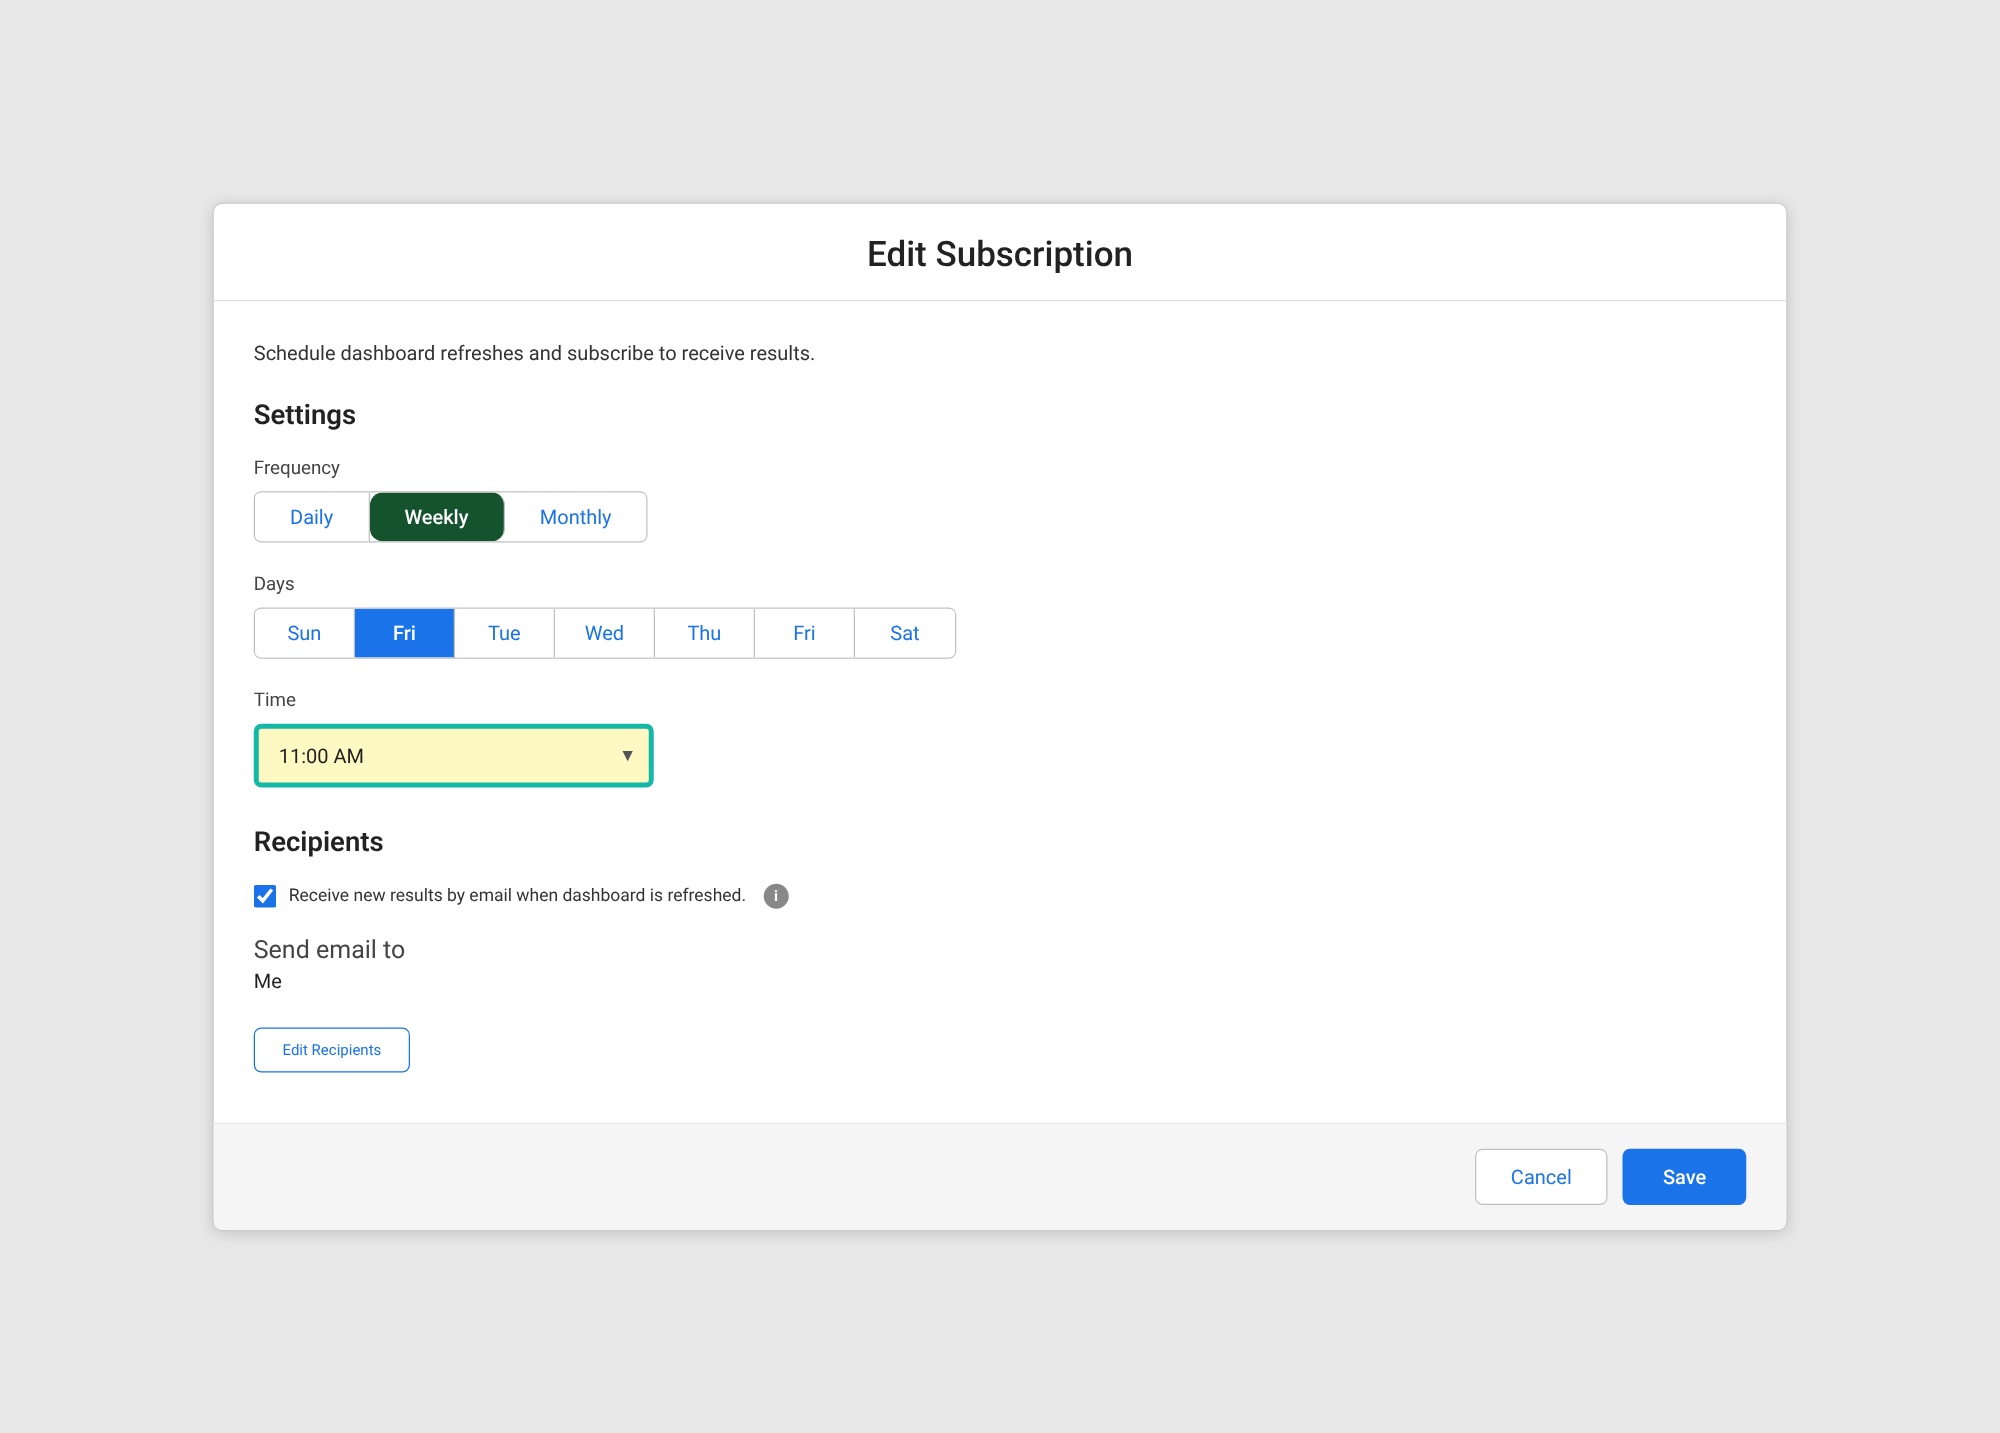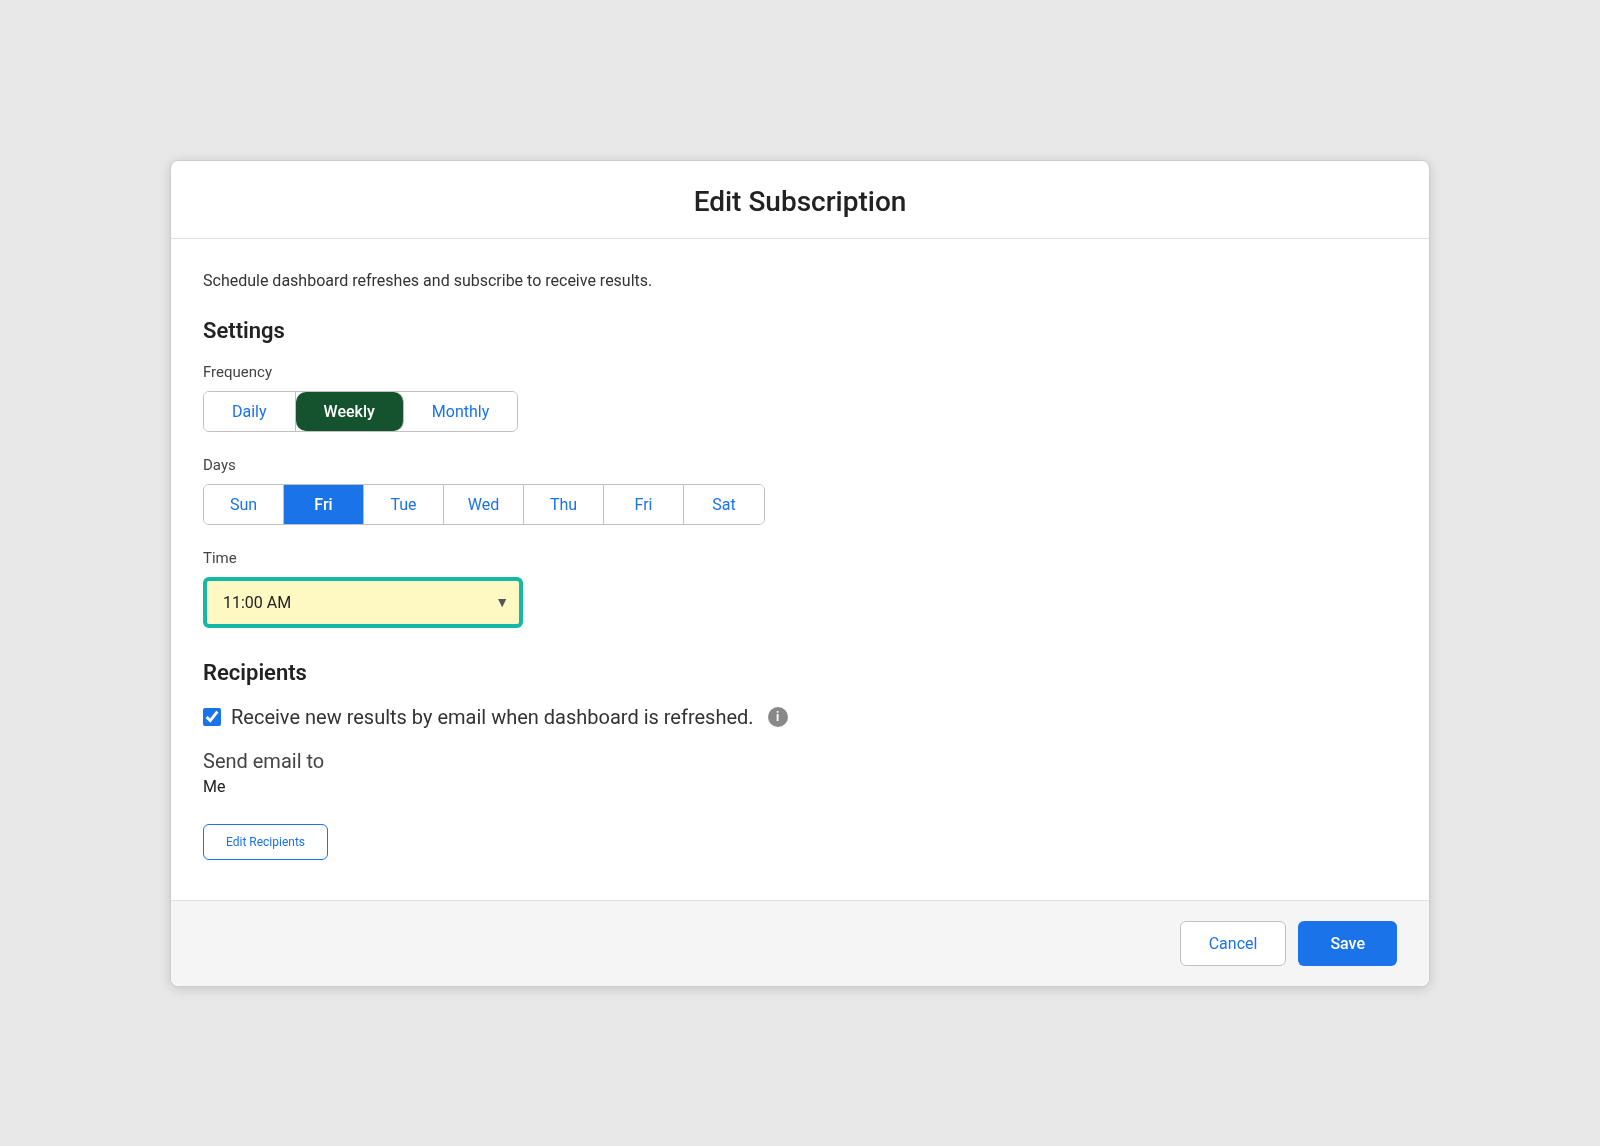--- a/index.html
+++ b/index.html
@@ -173,21 +173,21 @@
     }
 
     .checkbox-input {
       width: 18px;
       height: 18px;
       cursor: pointer;
       accent-color: #1a73e8;
     }
 
     .checkbox-label {
-      font-size: 20px;
+      font-size: 14px;
       color: #333333;
     }
 
     .info-icon {
       display: inline-flex;
       align-items: center;
       justify-content: center;
       width: 20px;
       height: 20px;
       background: #888888;

